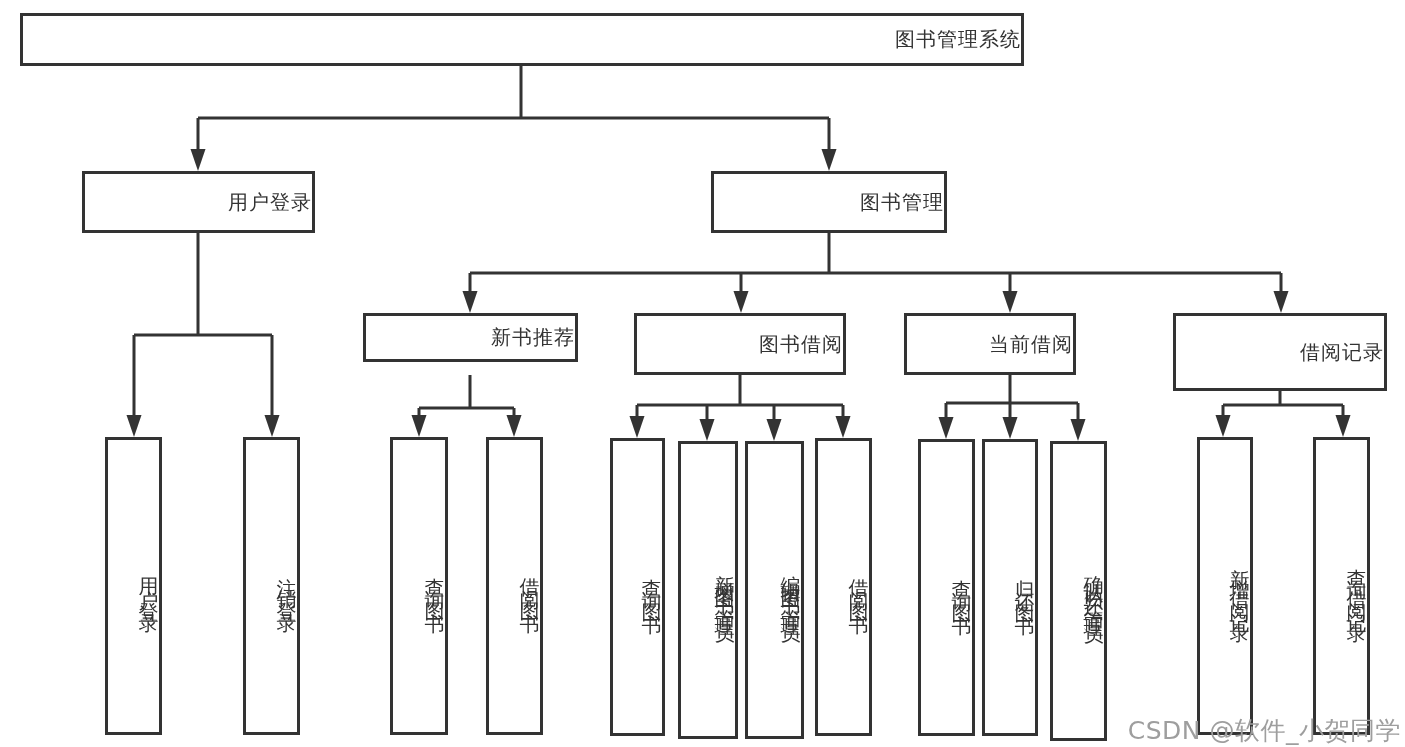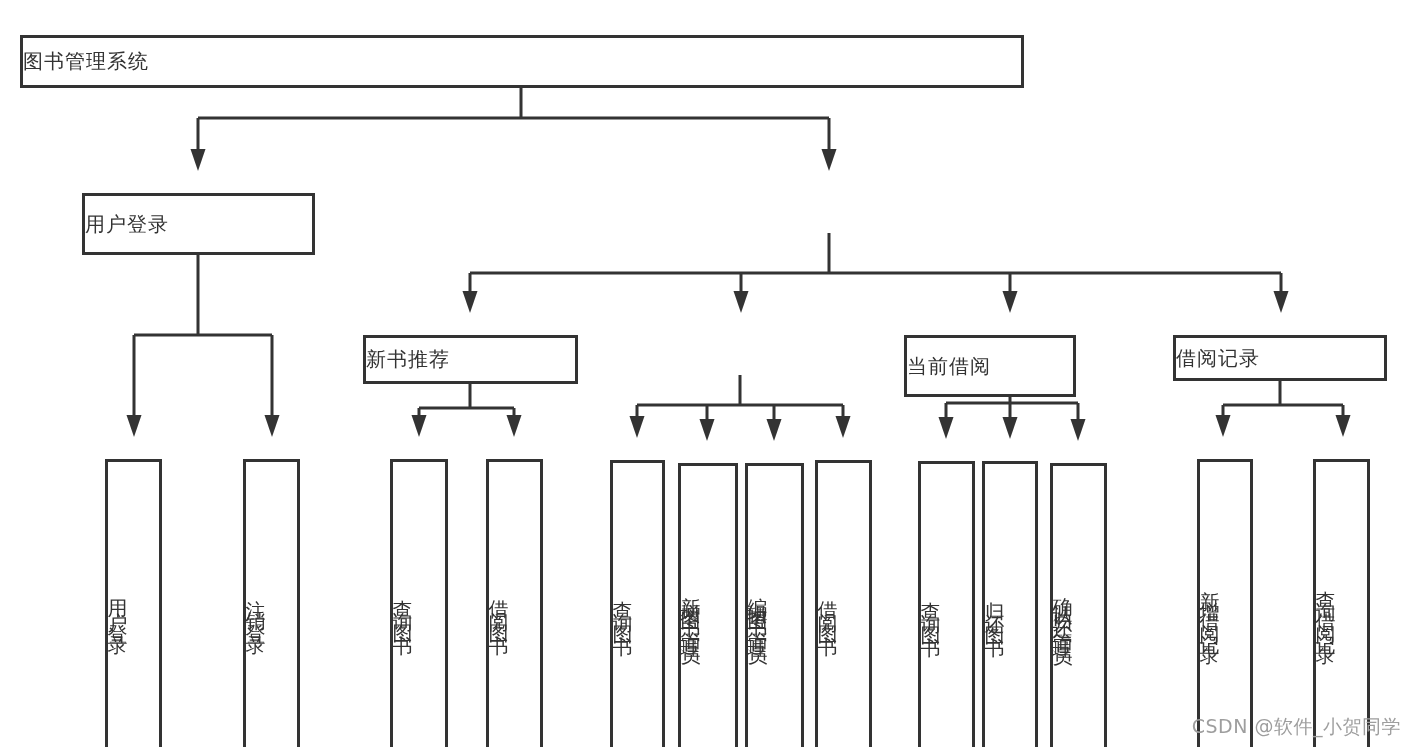--- a/index.html
+++ b/index.html
@@ -22,23 +22,22 @@
     top: 0;
     z-index: 1;
   }
   .box {
     position: absolute;
     box-sizing: border-box;
     border: 3px solid #333333;
     background: #ffffff;
     display: flex;
     align-items: center;
-    justify-content: flex-start;
+    justify-content: flex-end;
     z-index: 2;
-    margin-top: 22px;
   }
   .box.h span {
     font-size: 20px;
     letter-spacing: 1px;
     white-space: nowrap;
   }
   .box.leaf .v {
     writing-mode: vertical-rl;
     text-orientation: mixed;
     font-size: 20px;
@@ -48,21 +47,21 @@
   .box.leaf.tight .v {
     letter-spacing: 7px;
   }
   .box.leaf.mid .v {
     letter-spacing: 11px;
   }
   .watermark {
     position: absolute;
     right: 4px;
     top: 714px;
-    font-size: 19px;
+    font-size: 25px;
     color: #9e9e9e;
     letter-spacing: 0.5px;
     z-index: 5;
     white-space: nowrap;
   }
 </style>
 </head>
 <body>
 
 <div class="canvas">
@@ -107,28 +106,34 @@
     </g>
   </svg>
 
   <div class="box h" style="left:20px;top:13px;width:1004px;height:53px">
     <span>图书管理系统</span>
   </div>
 
   <div class="box h" style="left:82px;top:171px;width:233px;height:62px">
     <span>用户登录</span>
   </div>
+  <div class="box h" style="left:711px;top:171px;width:236px;height:62px">
+    <span>图书管理</span>
+  </div>
 
   <div class="box h" style="left:363px;top:313px;width:215px;height:49px">
     <span>新书推荐</span>
   </div>
+  <div class="box h" style="left:634px;top:313px;width:212px;height:62px">
+    <span>图书借阅</span>
+  </div>
   <div class="box h" style="left:904px;top:313px;width:172px;height:62px">
     <span>当前借阅</span>
   </div>
-  <div class="box h" style="left:1173px;top:313px;width:214px;height:46px">
+  <div class="box h" style="left:1173px;top:313px;width:214px;height:78px">
     <span>借阅记录</span>
   </div>
 
   <div class="box leaf" style="left:105px;top:437px;width:57px;height:298px">
     <span class="v">用户登录</span>
   </div>
   <div class="box leaf" style="left:243px;top:437px;width:57px;height:298px">
     <span class="v">注销登录</span>
   </div>
 

